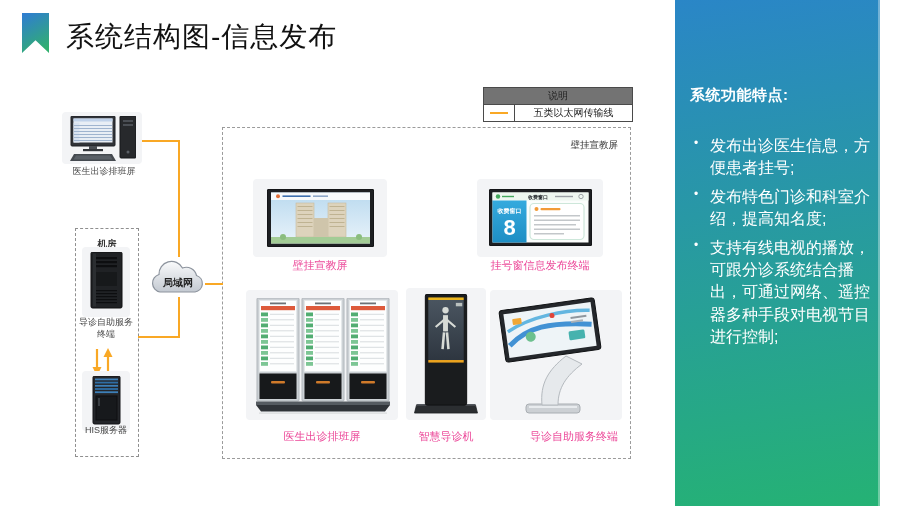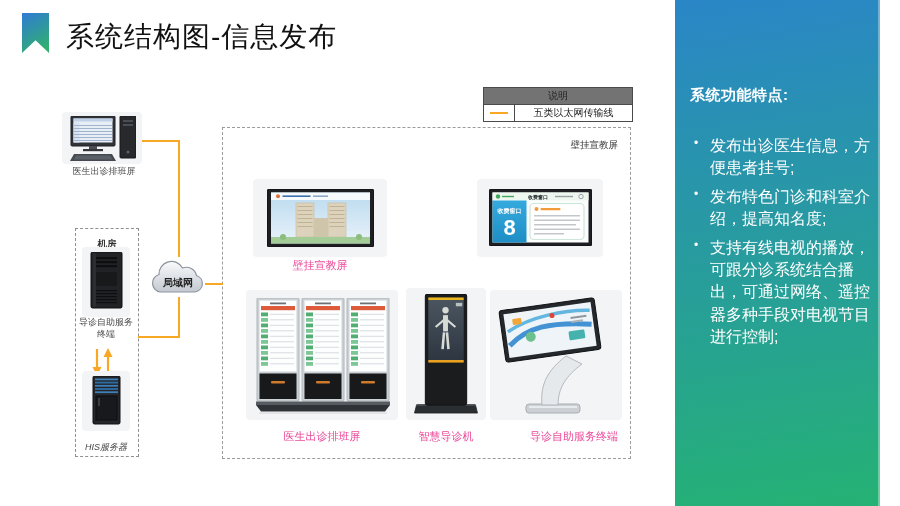--- a/index.html
+++ b/index.html
@@ -136,21 +136,21 @@
     <g>
       <rect x="3" y="2.5" width="23" height="1.8" fill="#3d7fb8"></rect>
       <rect x="3" y="5.7" width="23" height="1.8" fill="#2e6ea6"></rect>
       <rect x="3" y="8.9" width="23" height="1.8" fill="#3d7fb8"></rect>
       <rect x="3" y="12.1" width="23" height="1.8" fill="#2e6ea6"></rect>
       <rect x="3" y="15.3" width="23" height="1.8" fill="#3d7fb8"></rect>
     </g>
     <rect x="4" y="20" width="21" height="24" fill="#17191c" stroke="#0e0f11"></rect>
     <rect x="6" y="22" width="2" height="8" fill="#3a3e43"></rect>
   </svg>
-  <div class="dev-label sm" style="left:72px;top:442px;width:68px;font-style:italic;">HIS服务器</div>
+  <div class="dev-label sm" style="left:72px;top:425px;width:68px;">HIS服务器</div>
 
   <svg class="dev" style="left:149px;top:256px;" width="58" height="42" viewBox="0 0 58 42">
     <defs>
       <linearGradient id="cg" x1="0" y1="0" x2="0" y2="1">
         <stop offset="0" stop-color="#fafbfc"></stop>
           <stop offset="1" stop-color="#c3c9d1"></stop>
       </linearGradient>
     </defs>
     <path d="M11 36 a9 9 0 0 1 -1 -17.5 a12.5 12.5 0 0 1 23.5 -6.5 a10.5 10.5 0 0 1 14 7.5 a8.5 8.5 0 0 1 -1.5 16.5 z" fill="url(#cg)" stroke="#8d949e" stroke-width="1.2"></path>
     <text x="29" y="30" font-size="10" font-weight="bold" fill="#1e1e1e" text-anchor="middle">局域网</text>
@@ -216,20 +216,21 @@
     <circle cx="47.5" cy="20" r="2" fill="#f29b38"></circle>
     <rect x="51.5" y="19" width="20" height="2.2" rx="1" fill="#f29b38"></rect>
     <g fill="#c3c7ca">
       <rect x="45" y="26" width="46" height="1.5"></rect>
         <rect x="45" y="30.5" width="46" height="1.5"></rect>
       <rect x="45" y="35" width="42" height="1.5"></rect>
         <rect x="45" y="39.5" width="46" height="1.5"></rect>
       <rect x="45" y="44" width="30" height="1.5"></rect>
     </g>
   </svg>
+  <div class="dev-label" style="left:470px;top:258px;width:140px;">挂号窗信息发布终端</div>
 
   <div class="card" style="left:246px;top:290px;width:152px;height:130px;"></div>
   <svg class="dev" style="left:256px;top:298px;" width="134" height="118" viewBox="0 0 134 118">
     <defs>
       <g id="schedPanel">
         <rect x="0" y="0" width="42" height="103" rx="1" fill="#ccd1d5" stroke="#b0b6bb"></rect>
         <rect x="2.5" y="2.5" width="37" height="71" fill="#fdfefe" stroke="#e4e8ea" stroke-width="0.8"></rect>
         <rect x="13" y="4.5" width="16" height="1.8" fill="#6d7276"></rect>
         <rect x="4" y="8" width="34" height="4.2" fill="#dd5a3b"></rect>
         <g>

